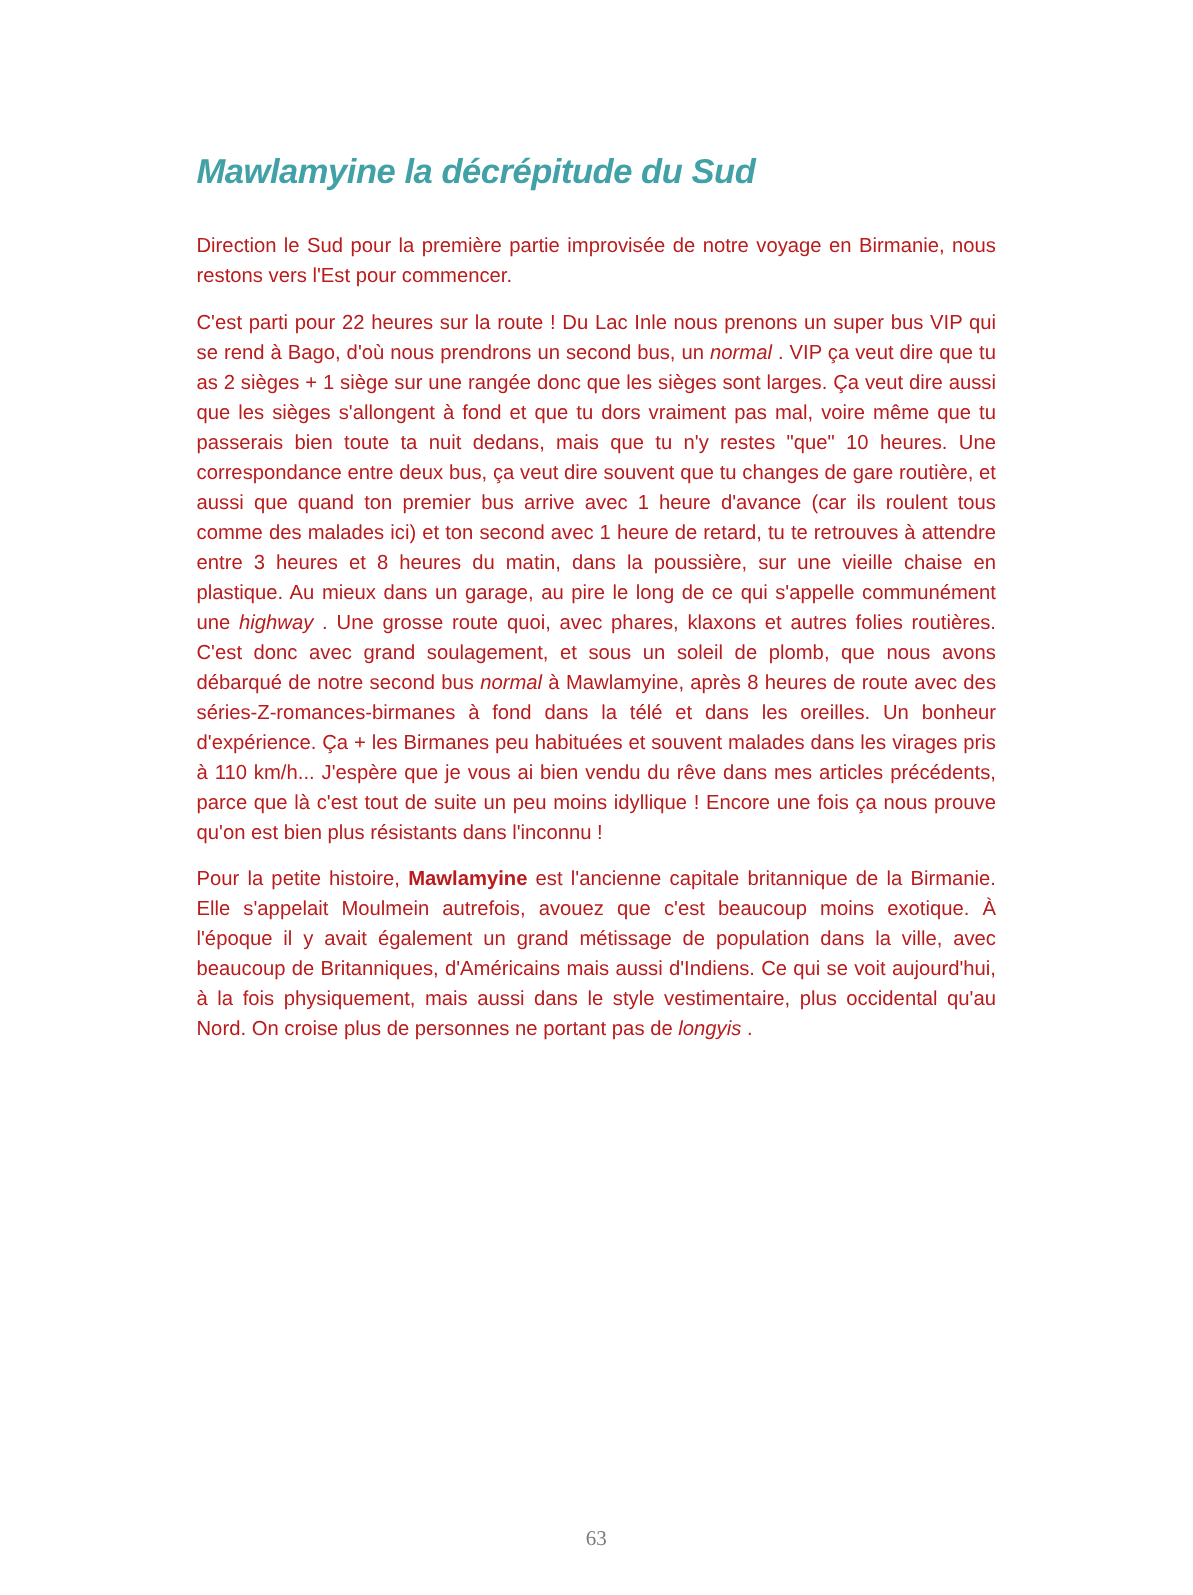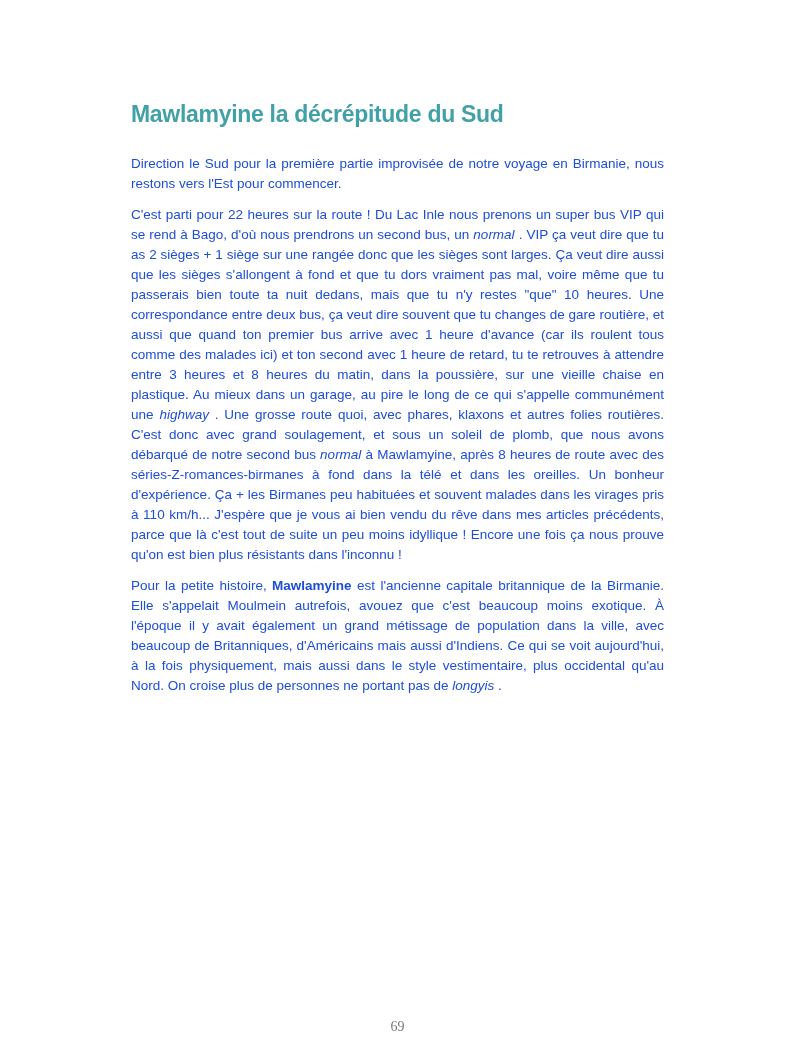--- a/index.html
+++ b/index.html
@@ -18,24 +18,25 @@
   }
   .title {
     margin: 0 0 26px 0;
     font-family: "Liberation Sans", sans-serif;
     font-weight: 700;
     font-size: 23px;
     line-height: 28px;
     letter-spacing: -0.3px;
     color: #41a1a6;
     font-stretch: condensed;
+    font-style: italic;
   }
   .para {
     margin: 0 0 11px 0;
-    color: #1d4ed8;
+    color: #b91c1c;
     font-size: 13.5px;
     line-height: 20px;
     text-align: justify;
   }
   .para .italic { font-style: italic; }
   .para .bold   { font-weight: 700; margin-top: 20px; }
   .page-number {
     position: absolute;
     left: 0;
     right: 0;
@@ -59,15 +60,15 @@
 
   <p class="para">
     <span>C'est parti pour 22 heures sur la route ! Du Lac Inle nous prenons un super bus VIP qui se rend à Bago, d'où nous prendrons un second bus, un </span><span class="italic">normal</span><span> . VIP ça veut dire que tu as 2 sièges + 1 siège sur une rangée donc que les sièges sont larges. Ça veut dire aussi que les sièges s'allongent à fond et que tu dors vraiment pas mal, voire même que tu passerais bien toute ta nuit dedans, mais que tu n'y restes "que" 10 heures. Une correspondance entre deux bus, ça veut dire souvent que tu changes de gare routière, et aussi que quand ton premier bus arrive avec 1 heure d'avance (car ils roulent tous comme des malades ici) et ton second avec 1 heure de retard, tu te retrouves à attendre entre 3 heures et 8 heures du matin, dans la poussière, sur une vieille chaise en plastique. Au mieux dans un garage, au pire le long de ce qui s'appelle communément une </span><span class="italic">highway</span><span> . Une grosse route quoi, avec phares, klaxons et autres folies routières. C'est donc avec grand soulagement, et sous un soleil de plomb, que nous avons débarqué de notre second bus </span><span class="italic">normal</span><span> à Mawlamyine, après 8 heures de route avec des séries-Z-romances-birmanes à fond dans la télé et dans les oreilles. Un bonheur d'expérience. Ça + les Birmanes peu habituées et souvent malades dans les virages pris à 110 km/h... J'espère que je vous ai bien vendu du rêve dans mes articles précédents, parce que là c'est tout de suite un peu moins idyllique ! Encore une fois ça nous prouve qu'on est bien plus résistants dans l'inconnu !</span>
   </p>
 
   <p class="para">
     <span>Pour la petite histoire, </span><span class="bold">Mawlamyine</span><span> est l'ancienne capitale britannique de la Birmanie. Elle s'appelait Moulmein autrefois, avouez que c'est beaucoup moins exotique. À l'époque il y avait également un grand métissage de population dans la ville, avec beaucoup de Britanniques, d'Américains mais aussi d'Indiens. Ce qui se voit aujourd'hui, à la fois physiquement, mais aussi dans le style vestimentaire, plus occidental qu'au Nord. On croise plus de personnes ne portant pas de </span><span class="italic">longyis</span><span> .</span>
   </p>
 
 
-  <div class="page-number">69</div>
+  <div class="page-number">63</div>
 
 </div>
 
 </body></html>

